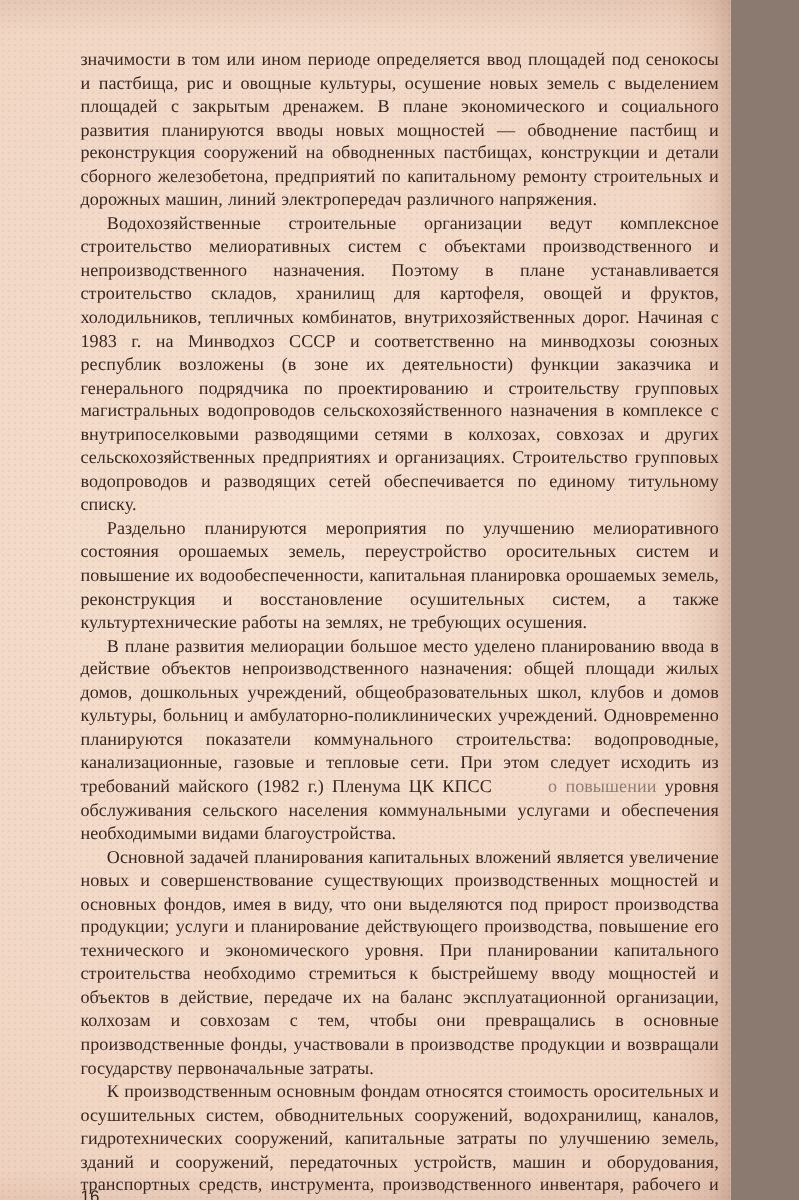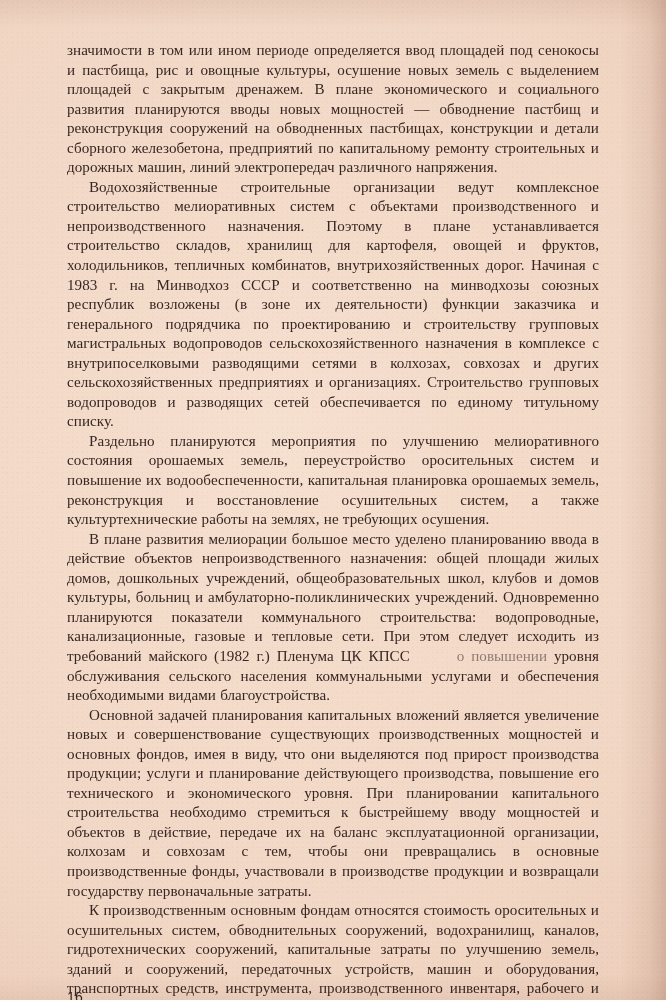--- a/index.html
+++ b/index.html
@@ -8,21 +8,21 @@
     padding: 0;
     background: #8a7a70;
   }
   body {
     font-family: "Liberation Serif", "DejaVu Serif", serif;
   }
 
   
   #page {
     position: relative;
-    width: 666px;
+    width: 609px;
     height: 1000px;
     overflow: hidden;
     background: #f2d9c8;
     background-image:
       
       linear-gradient(to left, rgba(150,105,85,0.30) 0px, rgba(150,105,85,0.12) 16px, rgba(150,105,85,0.00) 46px),
       
       linear-gradient(to bottom, rgba(150,105,85,0.12) 0px, rgba(150,105,85,0.00) 28px),
       linear-gradient(to top,   rgba(150,105,85,0.10) 0px, rgba(150,105,85,0.00) 26px),
       

